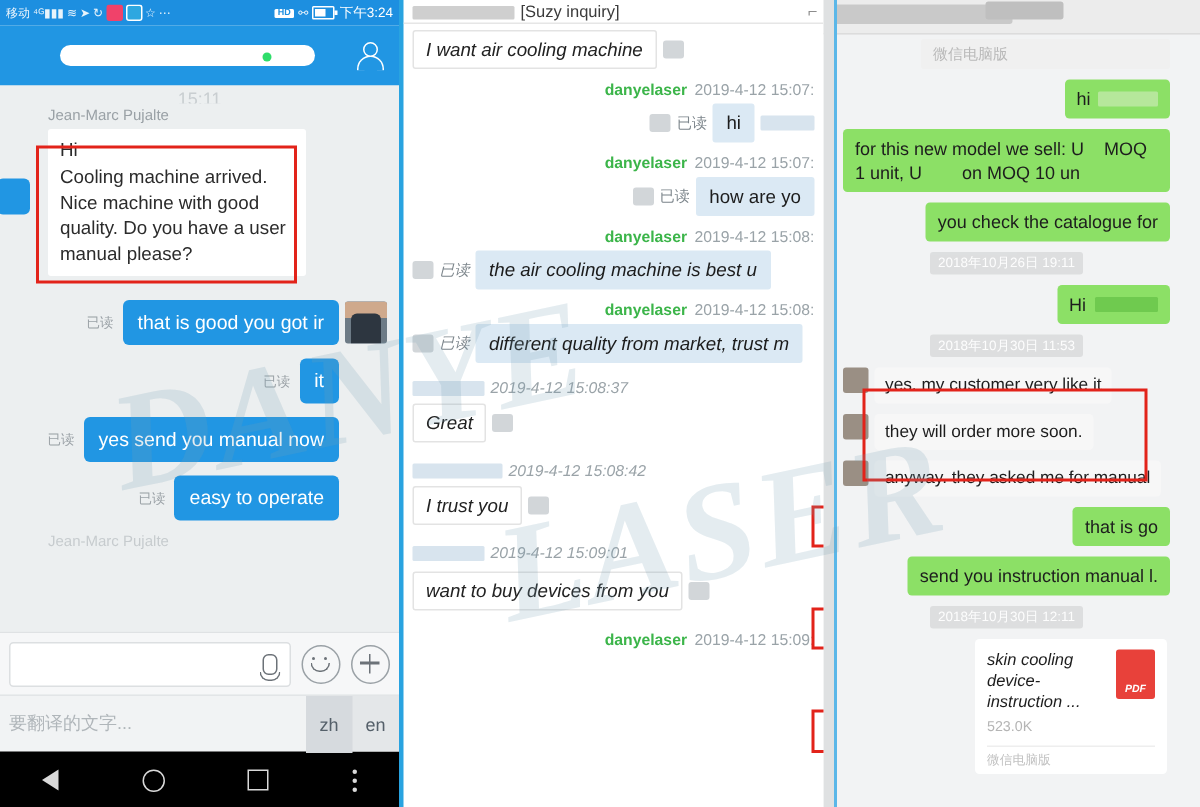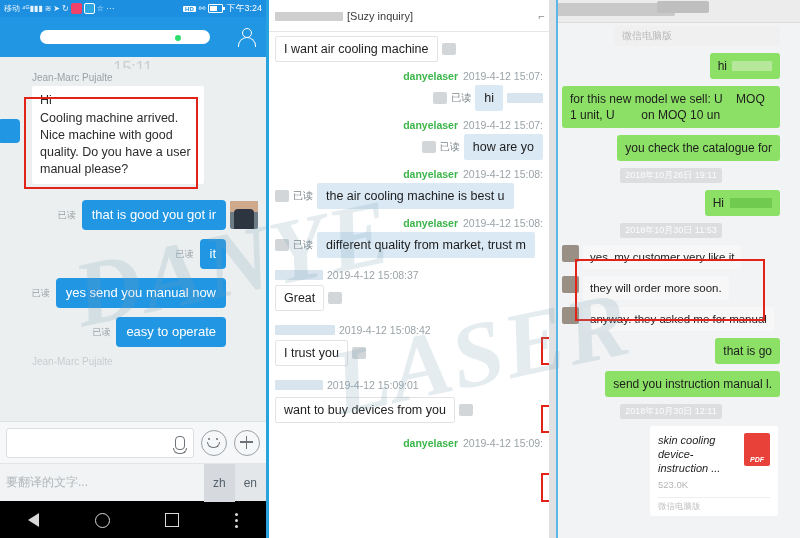--- a/index.html
+++ b/index.html
@@ -43,21 +43,21 @@
   }
   .nav-title-blank{
     flex:1;height:14px;margin:0 26px 0 30px;background:#fff;border-radius:7px;
   }
   .nav-dot{width:6px;height:6px;border-radius:50%;background:#2fdd6a;position:absolute;left:175px;top:18px;}
   .nav-person{width:20px;height:20px;position:relative;}
   .nav-person::before{content:"";position:absolute;left:6px;top:1px;width:8px;height:8px;border:1.6px solid #fff;border-radius:50%;}
   .nav-person::after{content:"";position:absolute;left:2px;top:10px;width:16px;height:9px;border:1.6px solid #fff;border-bottom:none;border-radius:9px 9px 0 0;}
 
   .chatarea{position:relative;height:364px;background:#eceff0;padding:0 8px;overflow:hidden;}
-  .faded-time{text-align:center;color:#c9ced1;font-size:16px;padding-top:2px;height:10px;overflow:hidden;}
+  .faded-time{text-align:center;color:#c9ced1;font-size:12px;padding-top:2px;height:10px;overflow:hidden;}
   .p1-sender{font-size:10px;color:#9aa1a6;margin:3px 0 3px 24px;}
   .p1-inbubble{
     position:relative;margin-left:24px;background:#fff;border-radius:2px;
     padding:6px 8px;width:172px;box-sizing:border-box;color:#2b2b2b;font-size:12.5px;line-height:17px;
   }
   .p1-inbubble .firstline{margin-bottom:1px;}
   .redbox{position:absolute;border:2px solid #e2231a;box-sizing:border-box;z-index:30;pointer-events:none;}
   .p1-avatar-l{position:absolute;left:-2px;top:62px;width:22px;height:24px;background:#2196e3;border-radius:4px;}
 
   .row-out{display:flex;align-items:center;justify-content:flex-end;margin:9px 0;}
@@ -98,33 +98,33 @@
   .lang.sel{background:#d6dade;}
 
   .sysnav{height:38px;background:#000;display:flex;align-items:center;justify-content:space-around;}
   .sn-back{width:0;height:0;border-top:7px solid transparent;border-bottom:7px solid transparent;border-right:11px solid #d9d9d9;}
   .sn-home{width:13px;height:13px;border:1.6px solid #d9d9d9;border-radius:50%;}
   .sn-rec{width:12px;height:12px;border:1.6px solid #d9d9d9;}
   .sn-dots{width:3px;height:3px;background:#d9d9d9;border-radius:50%;box-shadow:0 -6px 0 #d9d9d9,0 6px 0 #d9d9d9;}
 
   
   .panel2{position:absolute;left:266px;top:0;width:280px;height:538px;background:#fff;overflow:hidden;border-left:3px solid #29a3e0;}
-  .p2-head{height:32px;display:flex;align-items:center;padding:1px 4px 0 6px;font-size:11px;color:#3b3b3b;border-bottom:1px solid #e6e6e6;box-sizing:border-box;}
+  .p2-head{height:16px;display:flex;align-items:center;padding:1px 4px 0 6px;font-size:11px;color:#3b3b3b;border-bottom:1px solid #e6e6e6;box-sizing:border-box;}
   .p2-head-blur{width:68px;height:9px;background:#cfcfcf;border-radius:1px;margin-right:4px;}
   .p2-head-ico{margin-left:auto;color:#8c8c8c;font-size:11px;}
   .p2-body{position:relative;height:522px;overflow:hidden;padding:0 6px;box-sizing:border-box;}
   .p2-inbub{
     background:#fff;border:1px solid #e3e3e3;border-radius:2px;display:inline-block;
     padding:4px 8px;font-size:12.5px;color:#222;line-height:16px;
   }
   .meta{font-size:10.5px;color:#9aa3a8;text-align:right;margin:8px 0 3px 0;}
   .meta .who{color:#3cb54a;margin-right:5px;font-weight:bold;}
   .blk{display:inline-block;width:14px;height:12px;background:#d2d6d9;border-radius:2px;vertical-align:middle;}
   .row-r{display:flex;justify-content:flex-end;align-items:center;gap:4px;}
-  .row-l{display:flex;justify-content:flex-start;align-items:center;gap:4px;}
+  .row-l{display:flex;justify-content:flex-start;align-items:center;gap:4px;font-style:italic;}
   .bub-blue{background:#dbe9f4;border-radius:2px;padding:5px 9px;font-size:12.5px;color:#1c1c1c;line-height:16px;white-space:nowrap;}
   .readtag{font-size:10px;color:#7d868c;}
   .p2-time{font-size:10.5px;color:#9aa3a8;}
   .blurline{display:inline-block;height:10px;background:#d8e4ee;border-radius:1px;vertical-align:middle;}
 
   
   .panel3{position:absolute;left:549px;top:0;width:251px;height:538px;background:#f2f3f4;overflow:hidden;}
   .p3-head{height:22px;background:#ececec;position:relative;border-bottom:1px solid #dcdcdc;}
   .p3-head-blur{position:absolute;left:6px;top:3px;width:120px;height:13px;background:#c9c9c9;border-radius:2px;}
   .p3-head-blur2{position:absolute;left:108px;top:1px;width:52px;height:12px;background:#bfbfbf;border-radius:2px;}

